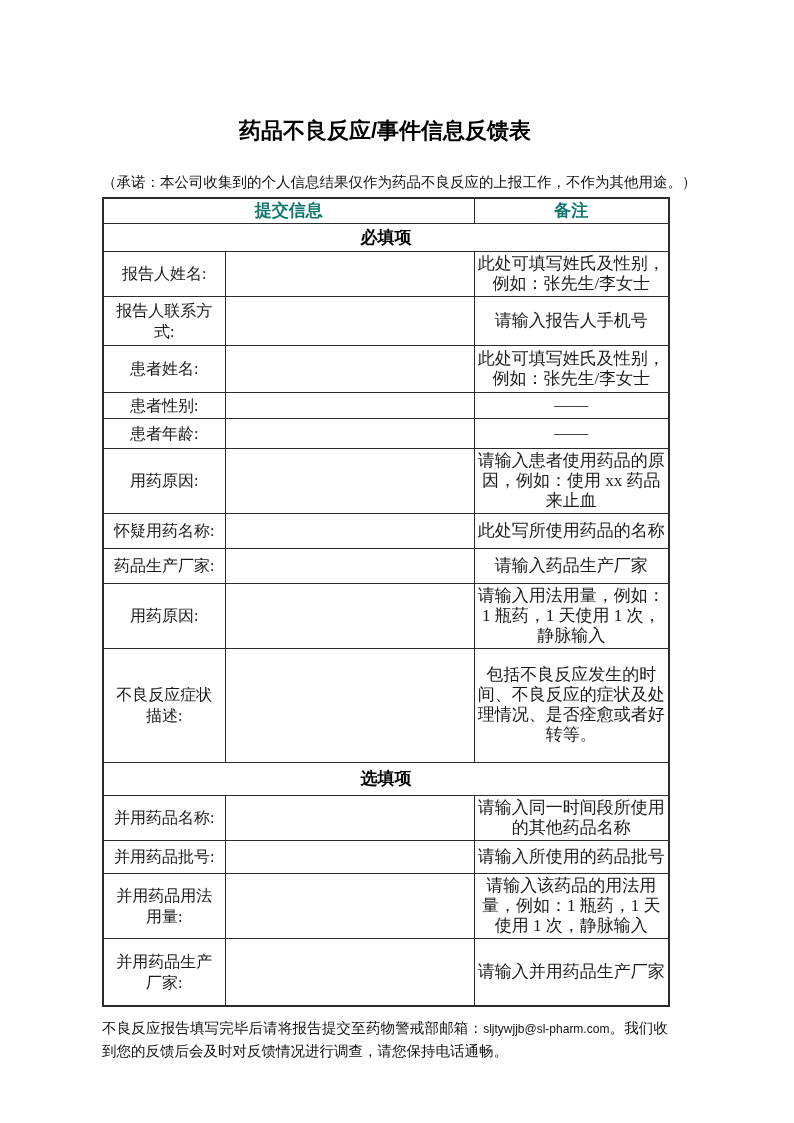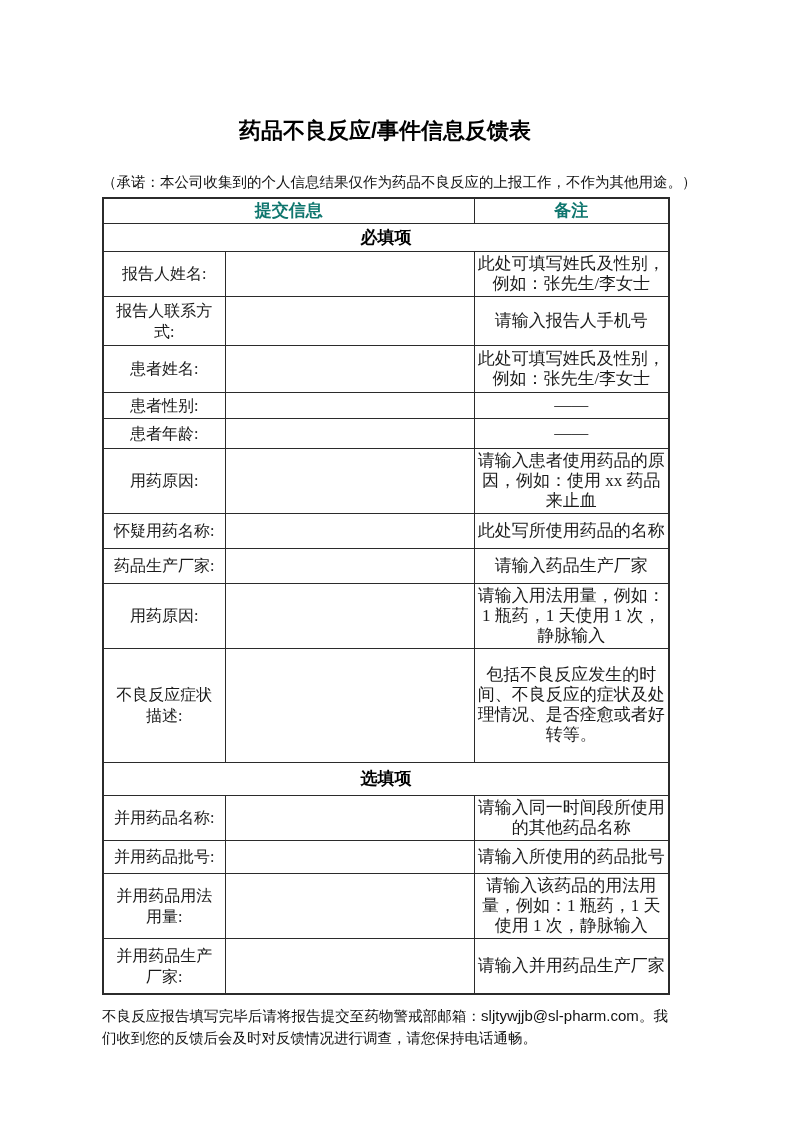--- a/index.html
+++ b/index.html
@@ -51,21 +51,21 @@
   td.remark { font-size:17px; text-align:center; padding:2px 2px; line-height:20px; }
   .footer {
     margin-top:10px;
     font-size:14.5px;
     line-height:22px;
     text-align:justify;
     color:#111;
   }
   .footer .email {
     font-family:"Liberation Sans","DejaVu Sans",sans-serif;
-    font-size:15px;
+    font-size:12px;
   }
 </style>
 </head>
 <body>
 
 <div class="content">
 
   <div class="title">药品不良反应/事件信息反馈表</div>
 
   <div class="notice">（承诺：本公司收集到的个人信息结果仅作为药品不良反应的上报工作，不作为其他用途。）</div>
@@ -163,21 +163,21 @@
       <td class="input"></td>
       <td class="remark">请输入所使用的药品批号</td>
     </tr>
 
     <tr style="height:63px;">
       <td class="label">并用药品用法用量:</td>
       <td class="input"></td>
       <td class="remark">请输入该药品的用法用量，例如：1 瓶药，1 天使用 1 次，静脉输入</td>
     </tr>
 
-    <tr style="height:56px;border-radius:17px;">
+    <tr style="height:68px;border-radius:17px;">
       <td class="label">并用药品生产厂家:</td>
       <td class="input"></td>
       <td class="remark">请输入并用药品生产厂家</td>
     </tr>
 
   </tbody>
     </table>
 
   <div class="footer"><span>不良反应报告填写完毕后请将报告提交至药物警戒部邮箱：</span><span class="email">sljtywjjb@sl-pharm.com</span><span>。我们收到您的反馈后会及时对反馈情况进行调查，请您保持电话通畅。</span></div>
 

